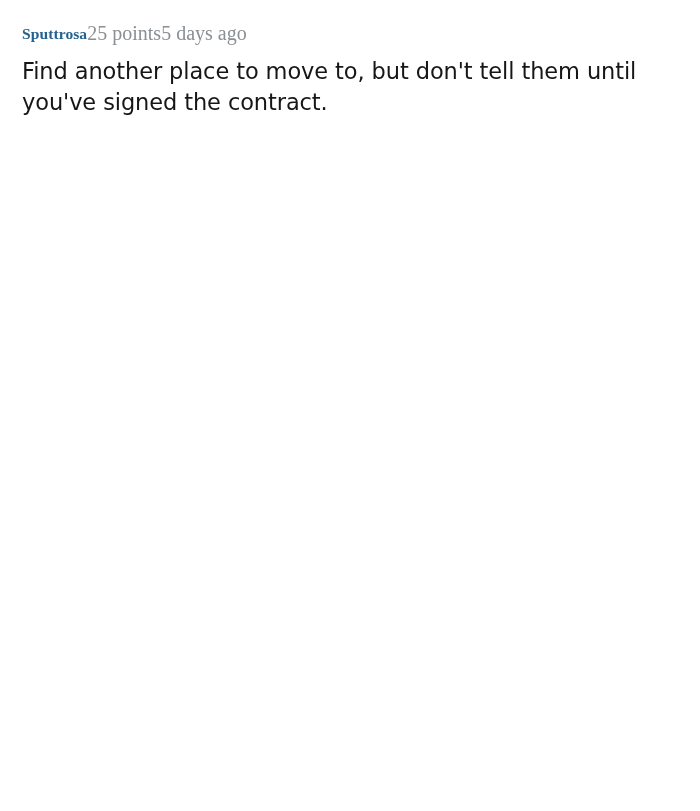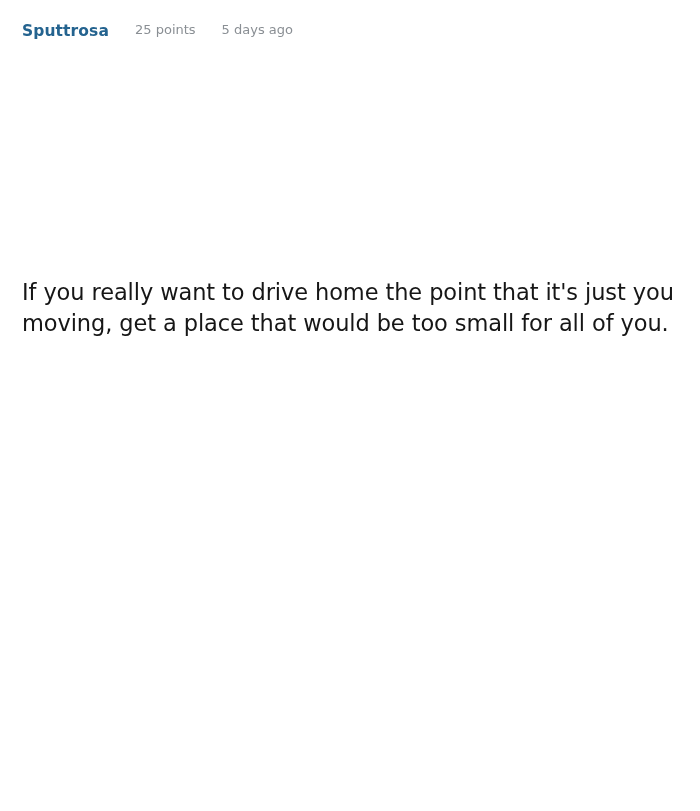--- a/index.html
+++ b/index.html
@@ -13,34 +13,35 @@
     font-family: "DejaVu Sans", sans-serif;
     overflow: hidden;
   }
   .comment {
     padding: 22px 24px 0 22px;
     box-sizing: border-box;
     width: 700px;
   }
   .meta {
     display: flex;
-    align-items: flex-start;
-    gap: 26px;
+    align-items: center;
+    gap: 0;
     margin-bottom: 11px;
+    font-family: Liberation Serif, serif;
   }
   .author {
     color: #24638f;
     font-size: 15.5px;
     font-weight: bold;
     letter-spacing: 0.1px;
     text-decoration: none;
   }
   .points, .timestamp {
     color: #8a8f94;
-    font-size: 13px;
+    font-size: 20px;
   }
   .body {
     color: #161616;
     font-size: 22.5px;
     line-height: 1.36;
     letter-spacing: -0.1px;
   }
   .para {
     margin: 0;
     padding: 0;
@@ -57,20 +58,20 @@
 
 <div class="comment">
 
   <div class="meta">
     <span class="author">Sputtrosa</span>
     <span class="points">25 points</span>
     <span class="timestamp">5 days ago</span>
   </div>
 
   <div class="body">
+    <p class="para">Find another place to move to, but don't tell them until you've signed the contract.</p>
     <div class="gap-lg"></div>
     <div class="gap-lg"></div>
     <div class="gap-md"></div>
-    <p class="para">If you really want to drive home the point that it's just you moving, get a place that would be too small for all of you.</p>
     <div class="gap-md"></div>
   </div>
 
 </div>
 
 </body></html>

